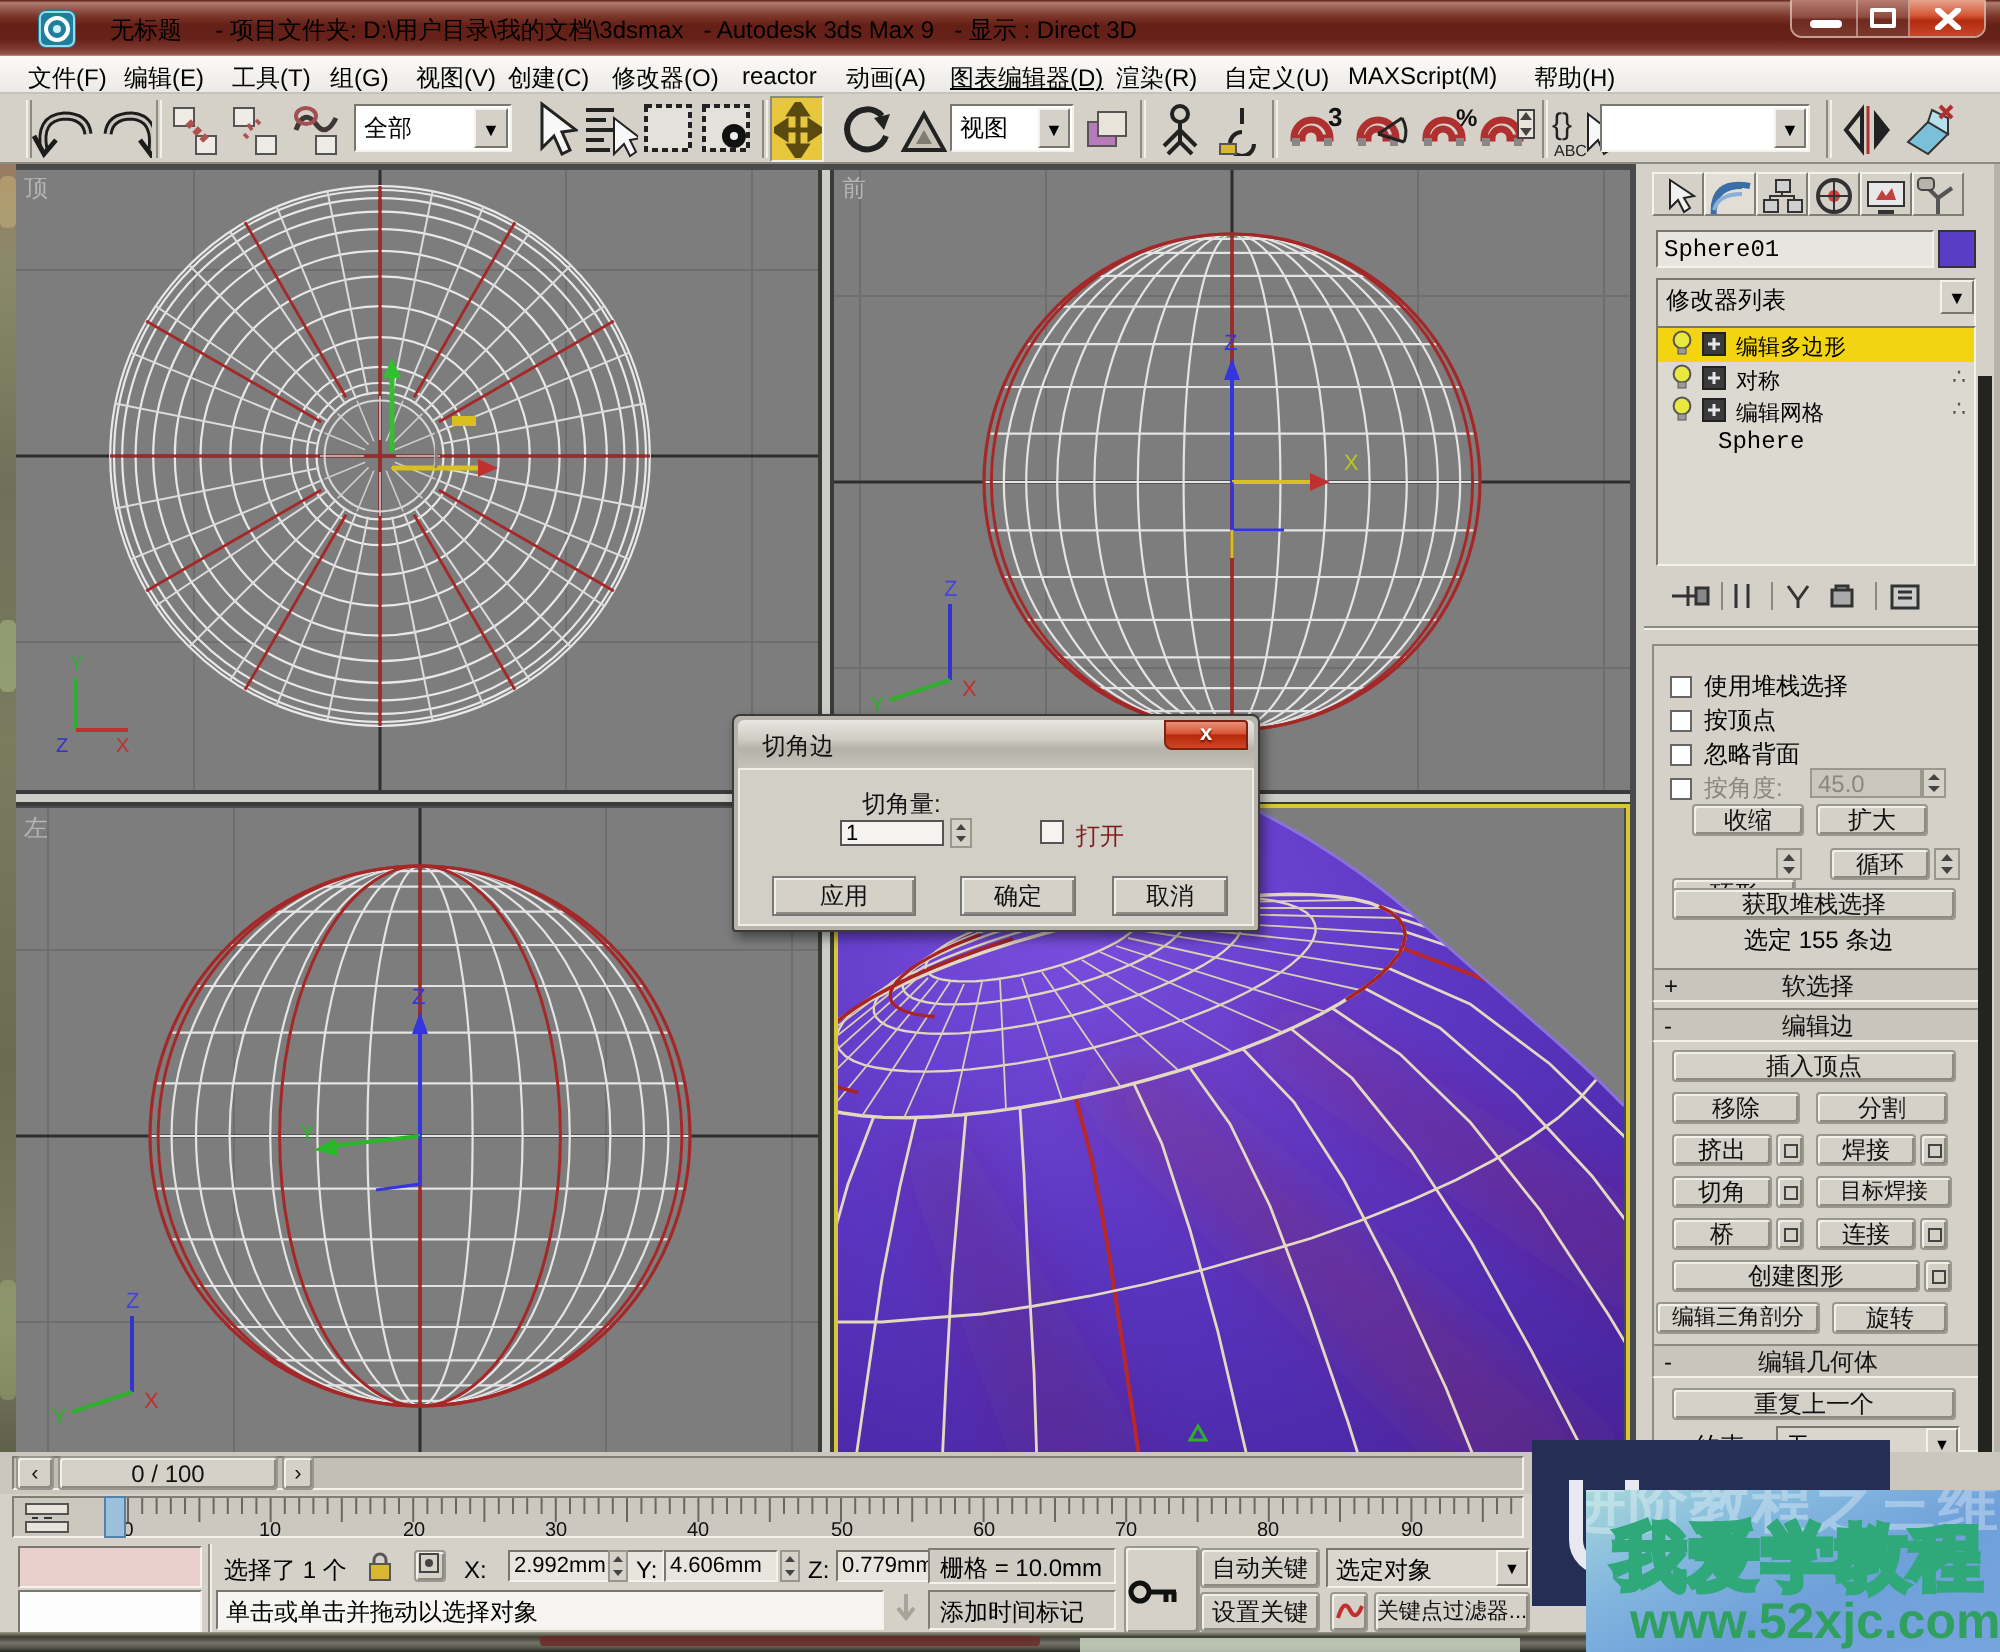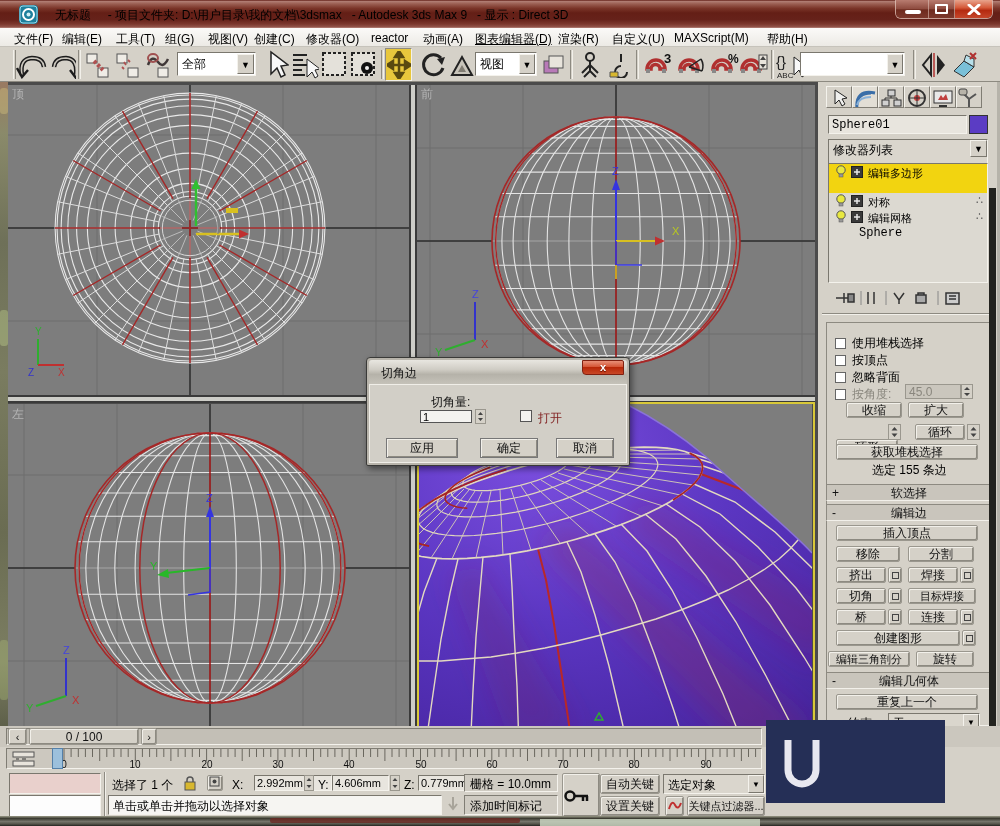--- a/index.html
+++ b/index.html
@@ -505,21 +505,21 @@
           <rect x="2" y="2" width="8" height="6" rx="2" fill="#b8b4aa" stroke="#444"></rect>
         </svg></div>
     </div>
     <div class="abs" style="left:828px;top:115px;width:139px;height:19px;background:#e8e5de;border:1px solid;border-color:#7a776e #f4f2ec #f4f2ec #7a776e;font-family:'Liberation Mono',monospace;font-size:12px;padding:2px 3px;color:#000;">Sphere01</div>
     <div class="abs" style="left:969px;top:115px;width:19px;height:19px;background:#5b3cc4;border:1px solid #333;"></div>
     <div class="abs" style="left:828px;top:139px;width:160px;height:35px;background:#dad6cd;border:1px solid;border-color:#7a776e #f4f2ec #f4f2ec #7a776e;">
       <div style="position:absolute;left:4px;top:2px;">修改器列表</div>
       <div style="position:absolute;right:0;top:0;width:17px;height:17px;background:#d5d1c8;border:1px solid;border-color:#f4f2ec #7a776e #7a776e #f4f2ec;text-align:center;font-size:9px;line-height:17px;">▼</div>
     </div>
     <div class="abs" style="left:828px;top:163px;width:160px;height:120px;font-size:11px;background:#dcd9d1;border:1px solid;border-color:#7a776e #f4f2ec #f4f2ec #7a776e;overflow:hidden;">
-      <div style="height:29px;background:#f2d410;padding:1px 0 0 6px;white-space:nowrap;"><svg width="13" height="14" style="vertical-align:-2px;">
+      <div style="height:17px;background:#f2d410;padding:1px 0 0 6px;white-space:nowrap;"><svg width="13" height="14" style="vertical-align:-2px;">
           <circle cx="6" cy="5" r="4.2" fill="#e8e840" stroke="#555"></circle>
           <rect x="4" y="9" width="4" height="3" fill="#999" stroke="#555" stroke-width="0.5"></rect>
         </svg><svg width="12" height="12" style="vertical-align:-1px;margin-left:3px;">
           <rect x="0.5" y="0.5" width="11" height="11" fill="#3a3a3a" stroke="#222"></rect>
           <path d="M3 6 h6 M6 3 v6" stroke="#e8e8e8" stroke-width="1.5"></path>
         </svg><span style="margin-left:5px;">编辑多边形</span></div>
       <div style="height:16px;padding:1px 0 0 6px;white-space:nowrap;"><svg width="13" height="14" style="vertical-align:-2px;">
           <circle cx="6" cy="5" r="4.2" fill="#e8e840" stroke="#555"></circle>
           <rect x="4" y="9" width="4" height="3" fill="#999" stroke="#555" stroke-width="0.5"></rect>
         </svg><svg width="12" height="12" style="vertical-align:-1px;margin-left:3px;">
@@ -790,12 +790,17 @@
       <div class="abs" style="left:153px;top:52px;width:12px;height:12px;background:#f4f3f0;border:1px solid #555;"></div>
       <div class="abs" style="left:171px;top:52px;color:#7f1d1d;">打开</div>
       <div class="abs" style="left:19px;top:80px;width:72px;height:20px;background:#d5d1c8;border:1px solid #777;box-shadow:inset 1px 1px 0 #f2f0ea, inset -1px -1px 0 #8d8a81;text-align:center;line-height:19px;color:#111;">应用</div>
       <div class="abs" style="left:113px;top:80px;width:58px;height:20px;background:#d5d1c8;border:1px solid #777;box-shadow:inset 1px 1px 0 #f2f0ea, inset -1px -1px 0 #8d8a81;text-align:center;line-height:19px;color:#111;">确定</div>
       <div class="abs" style="left:189px;top:80px;width:58px;height:20px;background:#d5d1c8;border:1px solid #777;box-shadow:inset 1px 1px 0 #f2f0ea, inset -1px -1px 0 #8d8a81;text-align:center;line-height:19px;color:#111;">取消</div>
     </div>
     <div class="abs" style="left:766px;top:720px;width:179px;height:83px;background:#252f56;"></div>
     <svg class="abs" style="left:780px;top:738px;" width="50" height="62">
       <path d="M8 2 v30 a14 14 0 0 0 28 0 v-30" fill="none" stroke="#e8e8f0" stroke-width="7"></path>
     </svg>
+    <div class="abs" style="left:793px;top:745px;width:207px;height:81px;background:linear-gradient(155deg,#a6d8da 0%,#84b8de 30%,#6fa0da 60%,#78a4de 100%);overflow:hidden;">
+      <div style="position:absolute;left:-10px;top:-12px;font-size:30px;font-weight:bold;color:rgba(255,255,255,0.32);letter-spacing:1px;white-space:nowrap;">进阶教程之三维</div>
+      <div style="position:absolute;left:14px;top:10px;width:200px;font-size:36px;font-weight:bold;letter-spacing:1px;color:#2fa87a;-webkit-text-stroke:3px #2fa87a;">我爱学教程</div>
+      <div style="position:absolute;left:22px;top:52px;font-size:25px;font-weight:bold;color:#2fa060;">www.52xjc.com</div>
+    </div>
   </div>
 </body></html>

